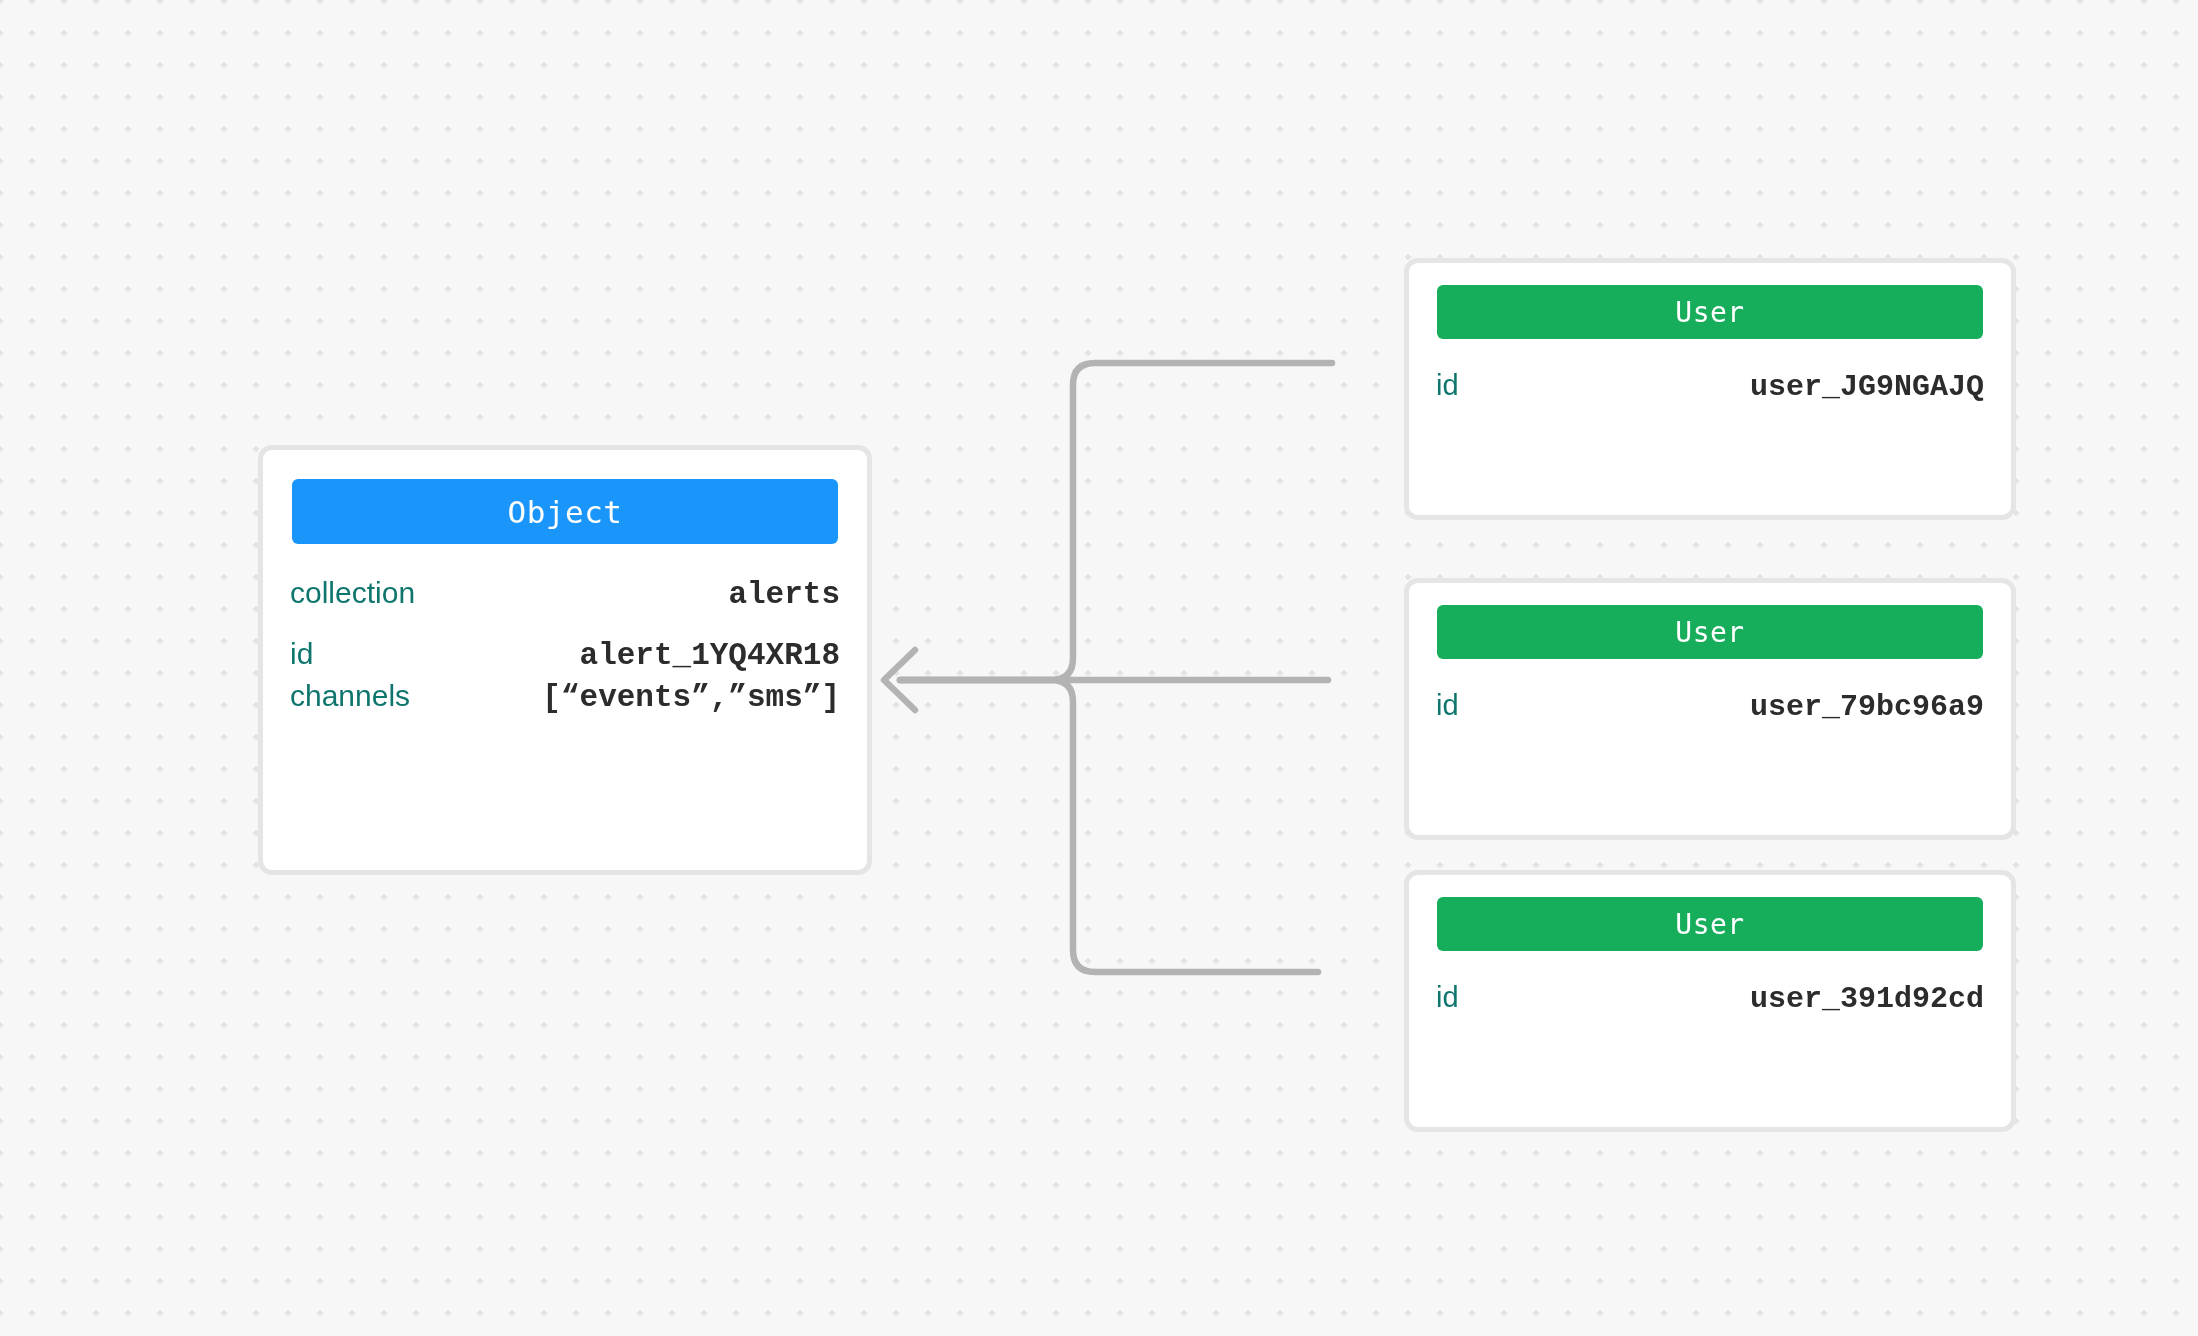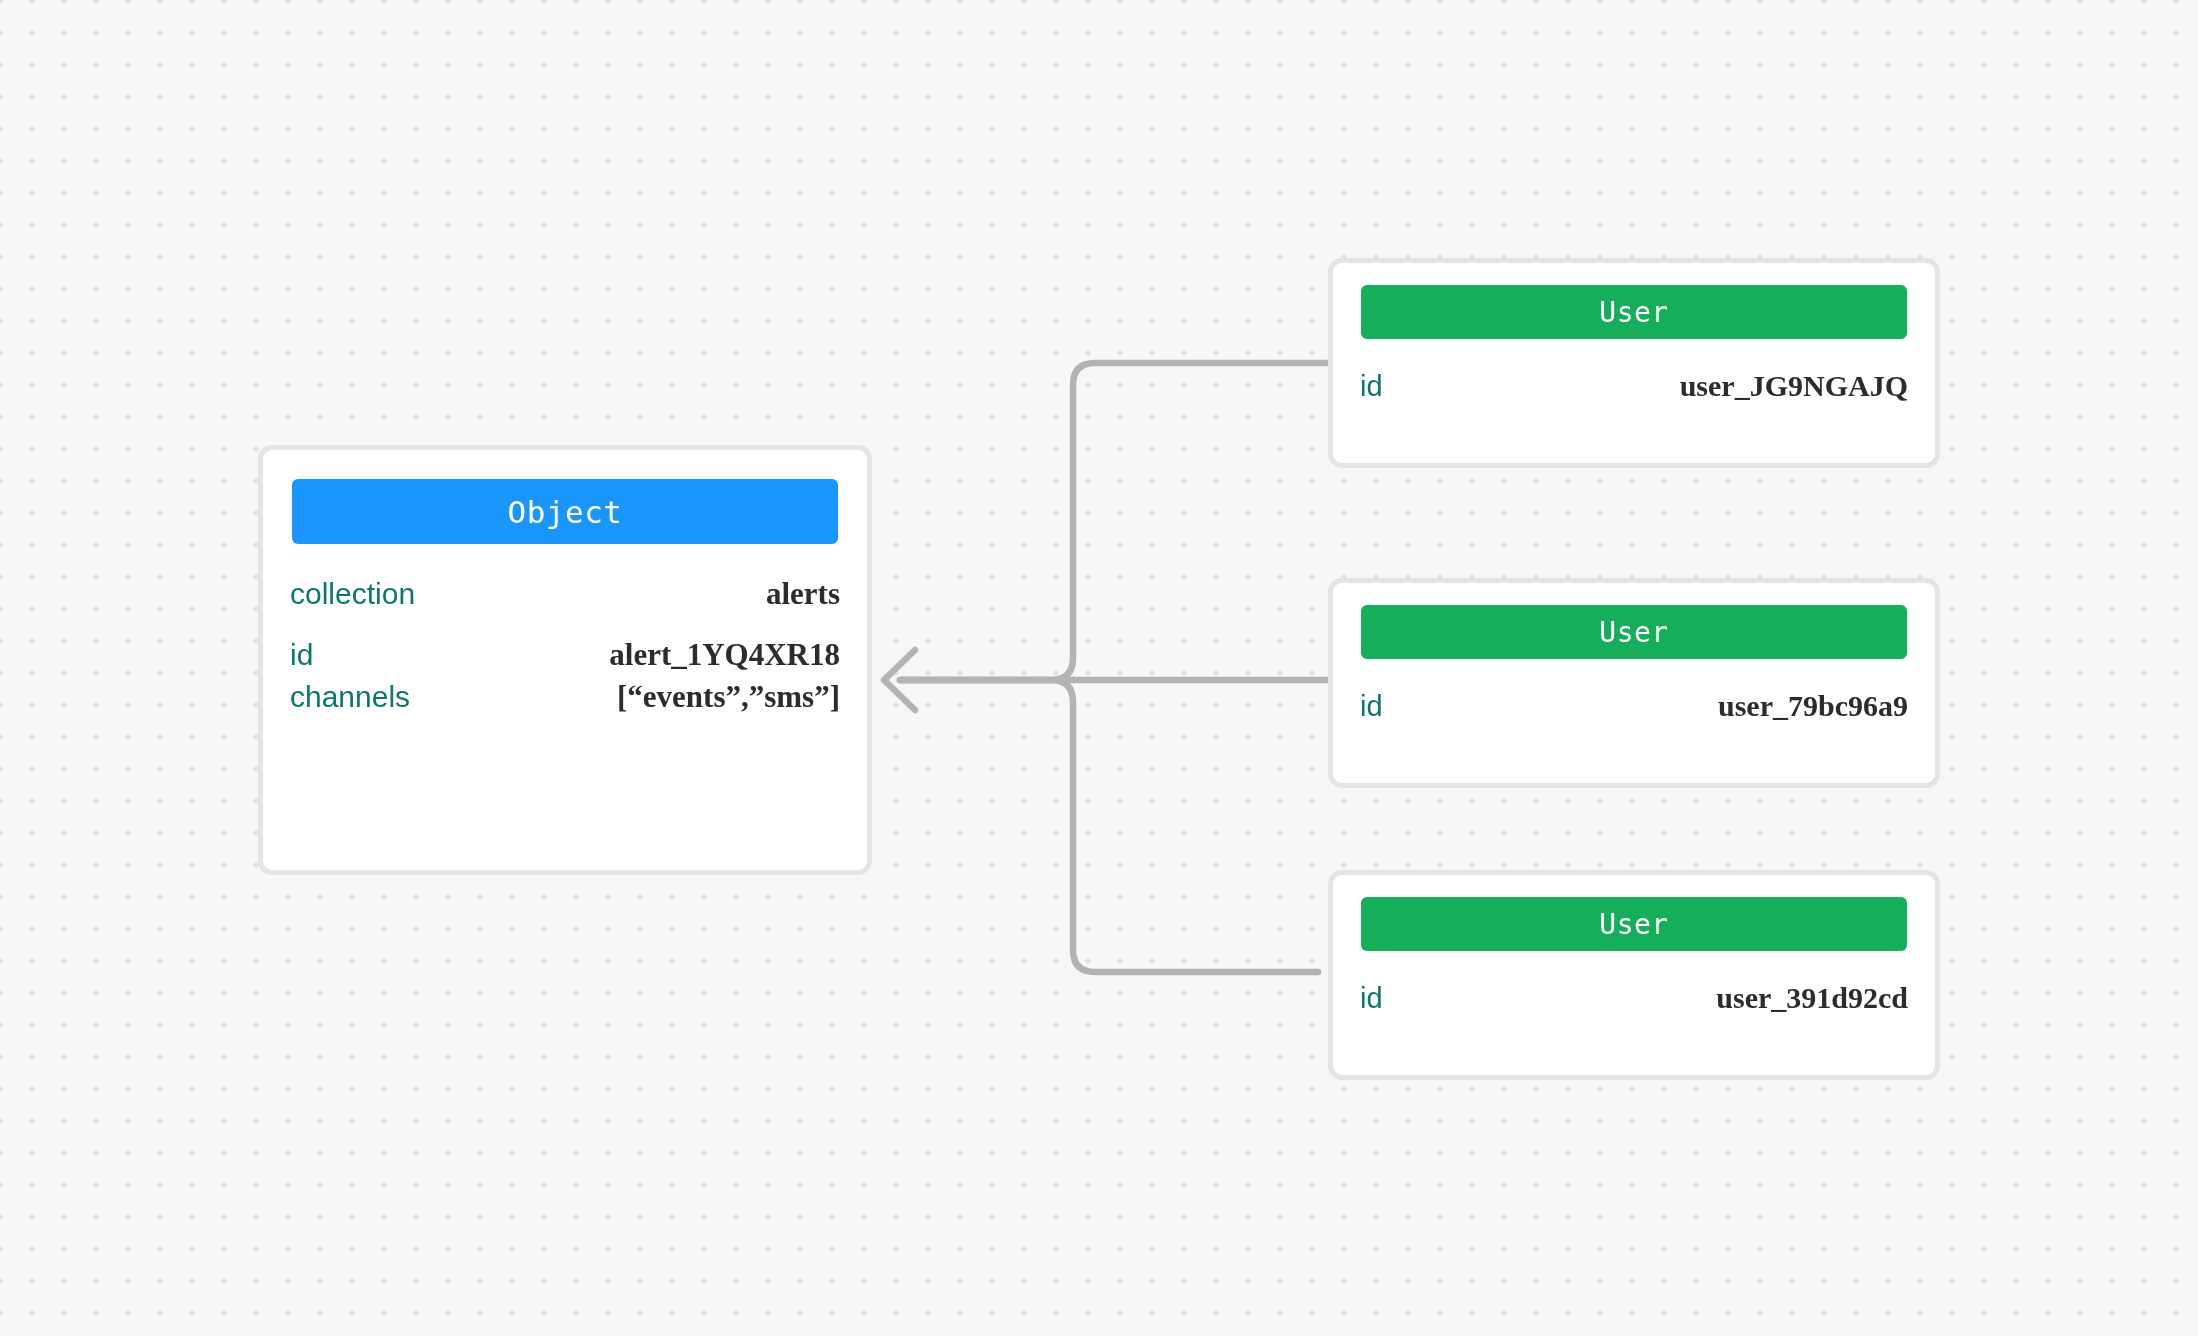--- a/index.html
+++ b/index.html
@@ -67,21 +67,21 @@
   }
 
   .row-key {
     color: #0f766e;
     font-family: "Liberation Sans", sans-serif;
     white-space: nowrap;
   }
 
   .row-val {
     color: #2c2c2c;
-    font-family: Liberation Serif, serif;
+    font-family: Liberation Mono, monospace;
     white-space: nowrap;
     text-align: right;
   }
 
   
   #object-node {
     left: 258px;
     top: 445px;
     width: 614px;
     height: 430px;
@@ -95,23 +95,23 @@
   #object-node .node-rows {
     margin: 32px 27px 0 27px;
   }
   #object-node .node-row { font-size: 30px; }
   #object-node .node-row .row-val { font-size: 31px; font-weight: 600; }
   #object-node .row-gap-top { margin-top: 25px; }
   #object-node .node-row + .node-row:not(.row-gap-top) { margin-top: 6px; gap: 44px; }
 
   
   .user-node {
-    left: 1328px;
+    left: 1404px;
     width: 612px;
-    height: 210px;
+    height: 262px;
   }
   #user-node-0 { top: 258px; }
   #user-node-1 { top: 578px; }
   #user-node-2 { top: 870px; }
 
   .user-node .node-header {
     margin: 22px 28px 0 28px;
     height: 54px;
     background: #16ad5b;
     font-size: 28px;

